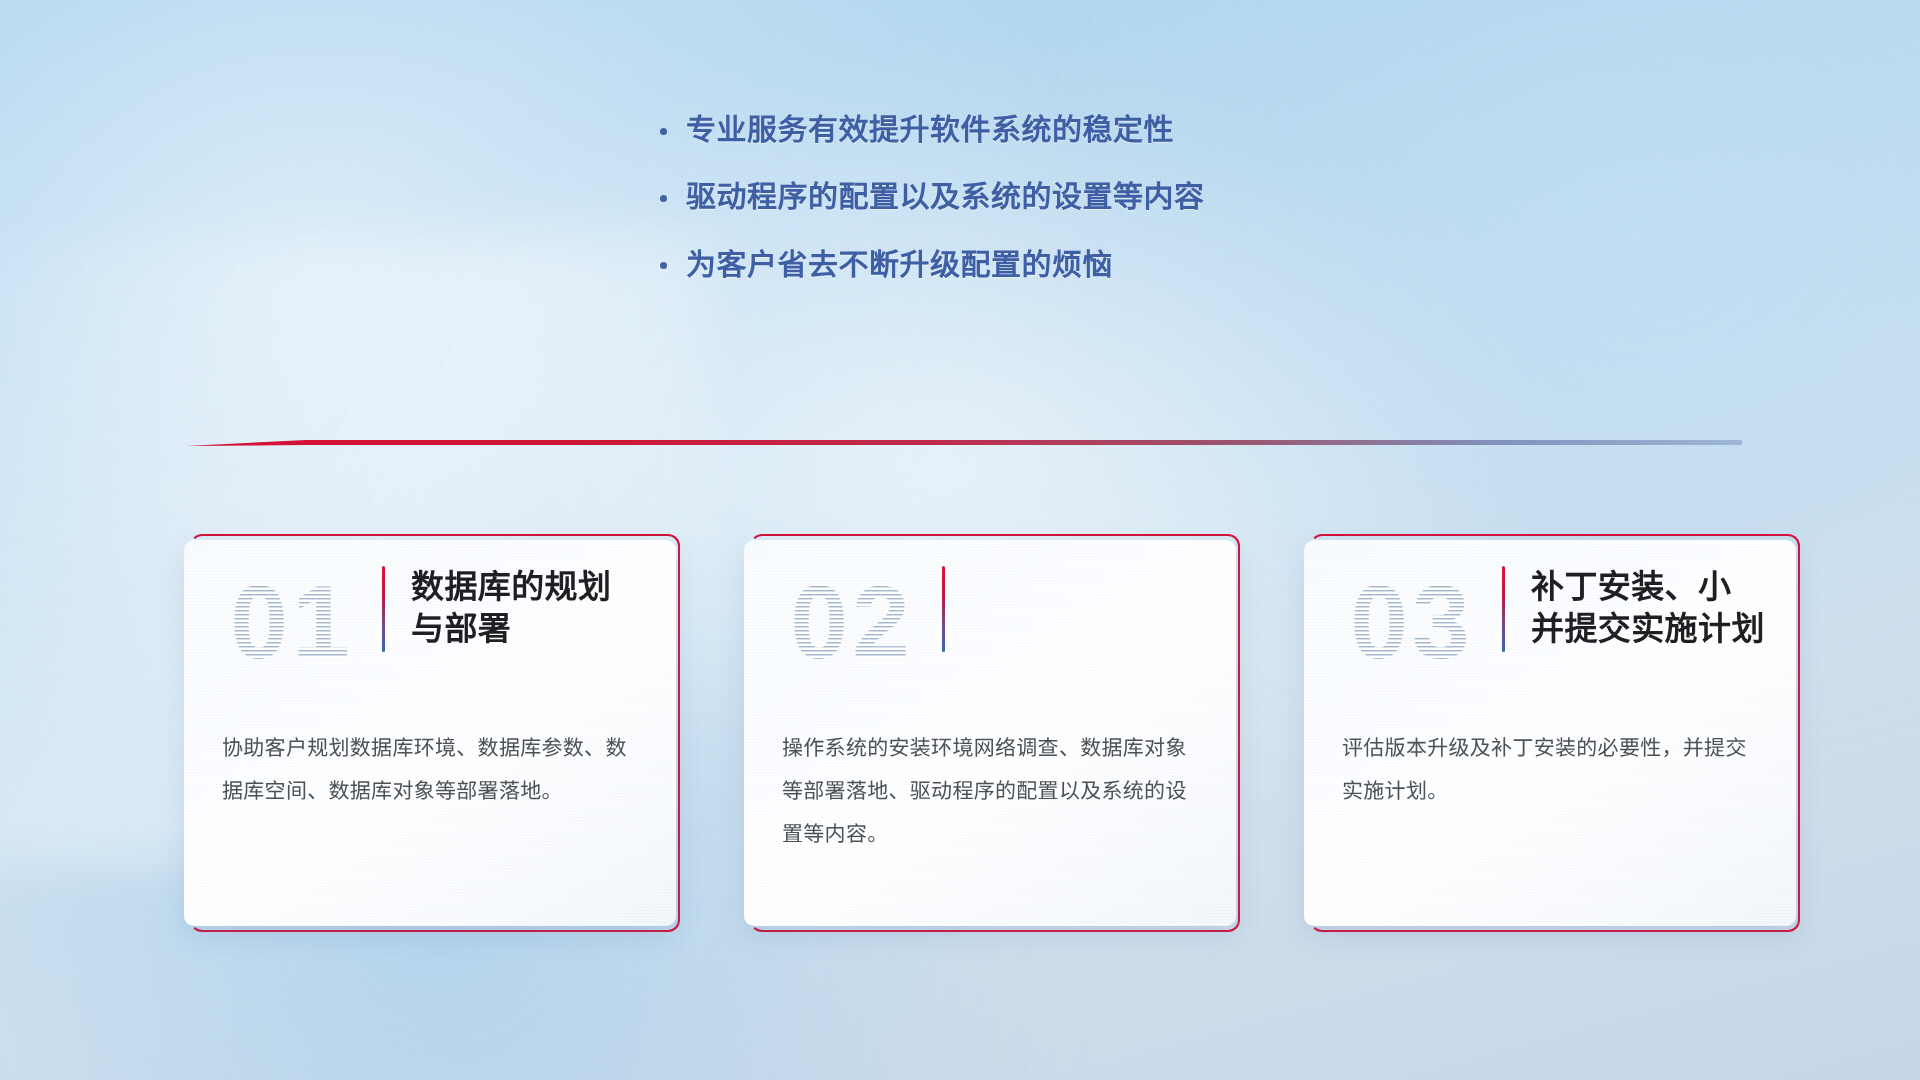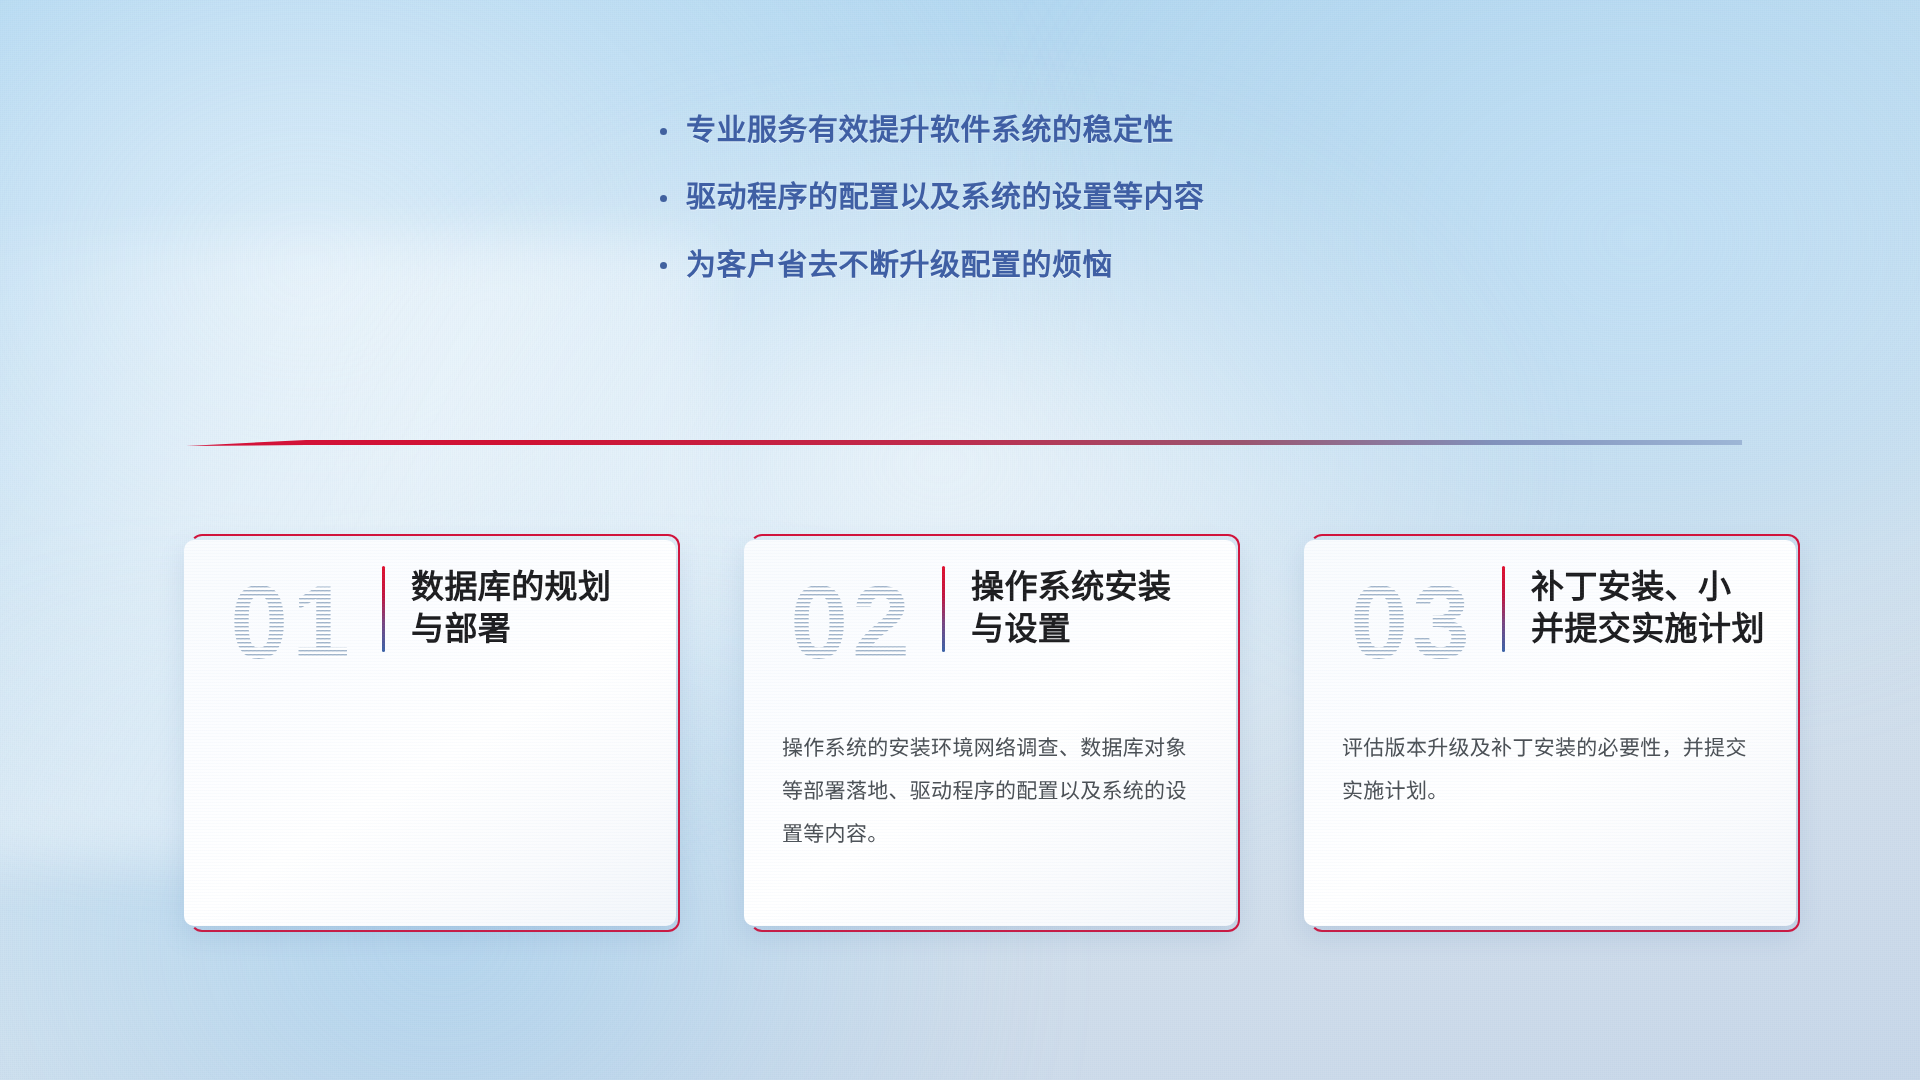--- a/index.html
+++ b/index.html
@@ -319,20 +319,21 @@
                   <rect width="4" height="1.7" y="0" fill="url(#numGrad1)"></rect>
                 </pattern>
               </defs>
               <text x="84" y="92" text-anchor="middle" font-family="'Liberation Sans', sans-serif" font-size="104" font-weight="700" letter-spacing="4" fill="url(#stripe1)">01</text>
             </svg>
           </div>
           <div class="card-rule"></div>
           <div class="card-title">数据库的规划
 与部署</div>
         </div>
+        <div class="card-body">协助客户规划数据库环境、数据库参数、数据库空间、数据库对象等部署落地。</div>
       </div>
     </div>
 
     <div class="card">
       <div class="card-accent"></div>
       <div class="card-panel">
         <div class="card-head">
           <div class="card-num">
             <svg width="168" height="108" viewBox="0 0 168 108" aria-hidden="true">
               <defs>
@@ -343,22 +344,20 @@
                 </linearGradient>
                 <pattern id="stripe2" width="4" height="4" patternUnits="userSpaceOnUse">
                   <rect width="4" height="4" fill="#ffffff"></rect>
                   <rect width="4" height="1.7" y="0" fill="url(#numGrad2)"></rect>
                 </pattern>
               </defs>
               <text x="84" y="92" text-anchor="middle" font-family="'Liberation Sans', sans-serif" font-size="104" font-weight="700" letter-spacing="4" fill="url(#stripe2)">02</text>
             </svg>
           </div>
           <div class="card-rule"></div>
-          <div class="card-title">操作系统安装
-与设置</div>
         </div>
         <div class="card-body">操作系统的安装环境网络调查、数据库对象等部署落地、驱动程序的配置以及系统的设置等内容。</div>
       </div>
     </div>
 
     <div class="card">
       <div class="card-accent"></div>
       <div class="card-panel">
         <div class="card-head">
           <div class="card-num">

